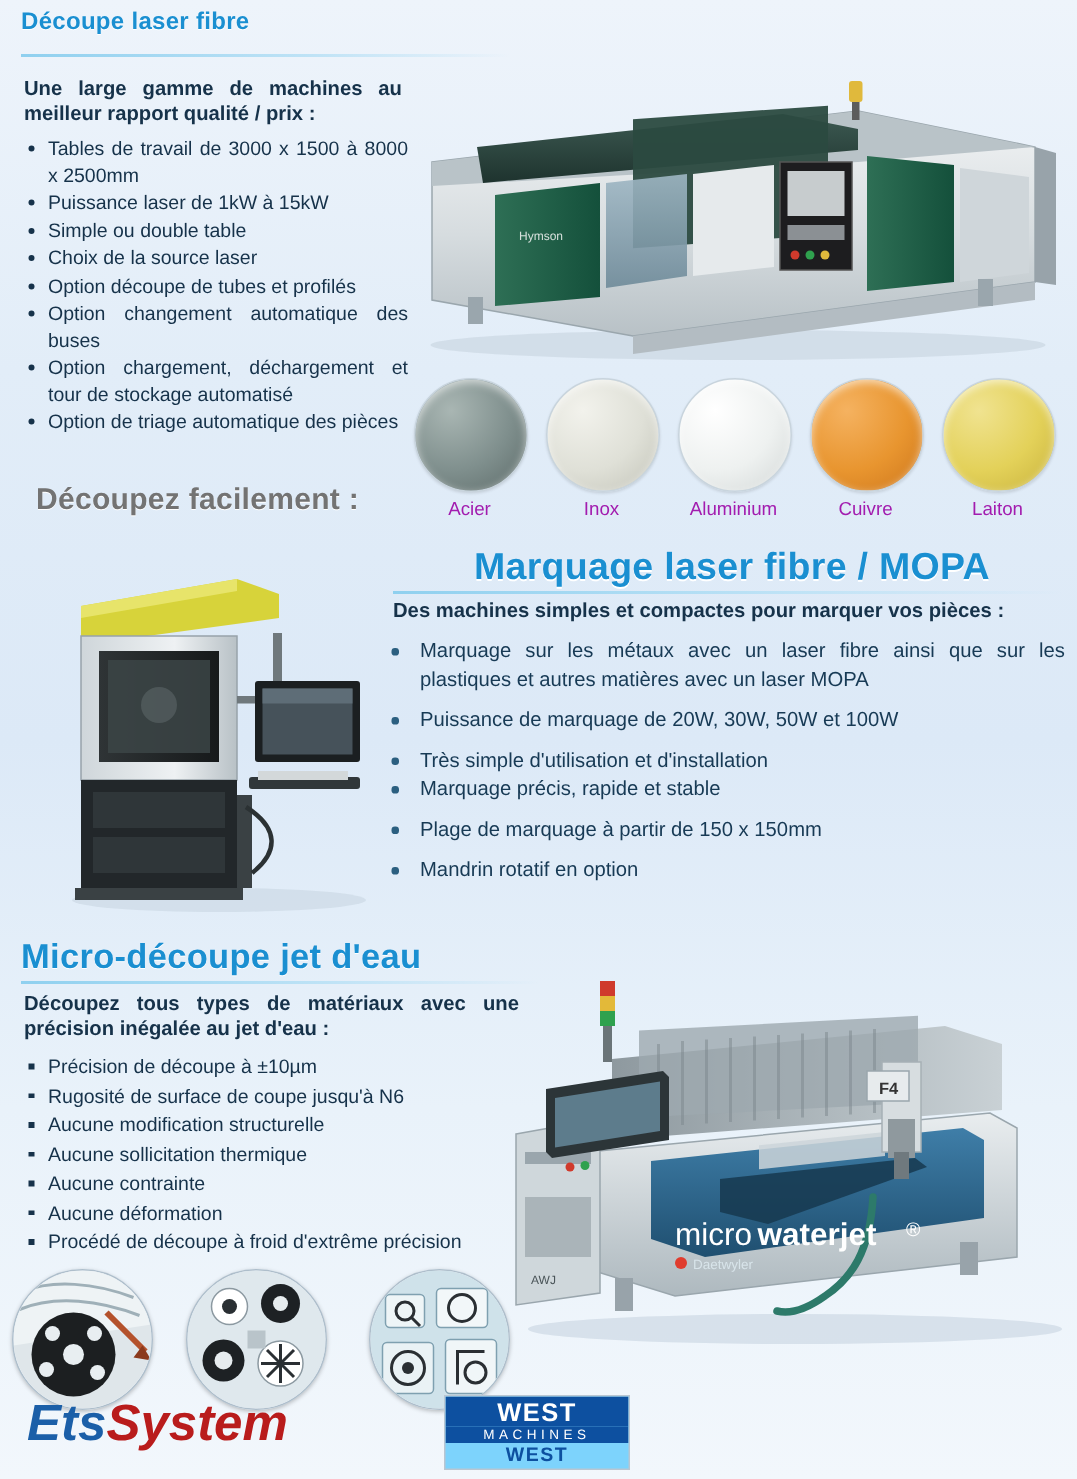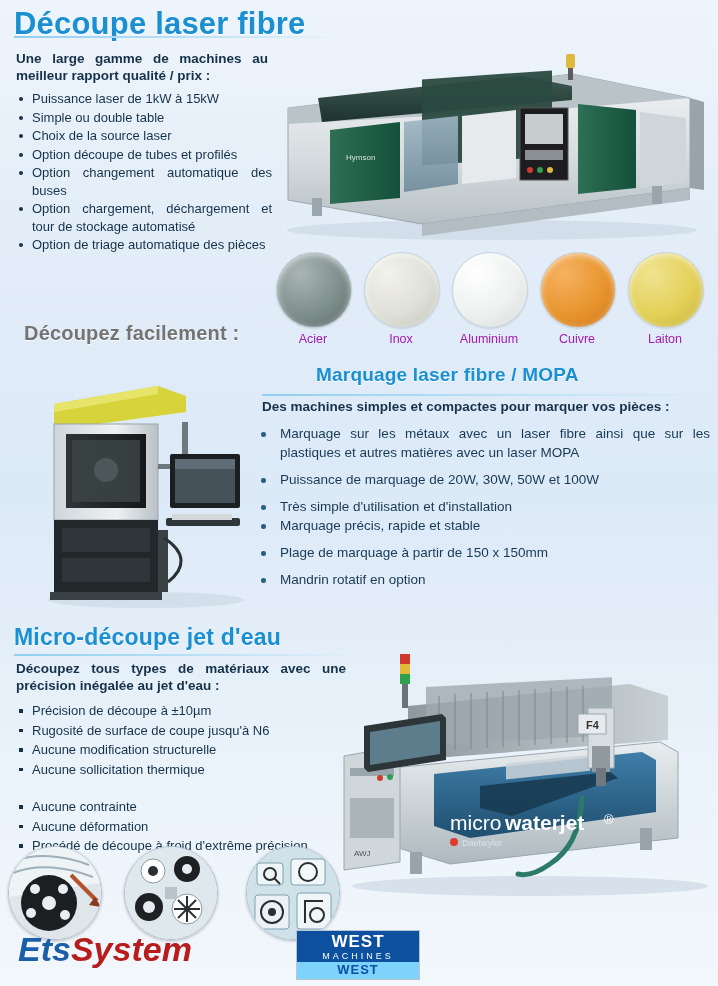--- a/index.html
+++ b/index.html
@@ -190,26 +190,27 @@
     letter-spacing: 1px;
     line-height: 15px;
   }
   svg { display:block; }
 </style>
 </head>
 <body>
 
 <div class="page">
 
-  <div class="sec-title title-blue" style="left:14px; top:6px; font-size:31px;">Découpe laser fibre</div>
+  <div class="sec-title title-blue" style="left:14px; top:6px; font-size:16px;">Découpe laser fibre</div>
   <div class="rule" style="left:14px; top:36px; width:326px;"></div>
 
   <div class="lead" style="left:16px; top:50px; width:252px;">Une large gamme de machines au meilleur rapport qualité / prix :</div>
 
   <ul class="bullets" style="left:16px; top:90px; width:256px;">
+    <li>Tables de travail de 3000 x 1500 à 8000 x 2500mm</li>
     <li>Puissance laser de 1kW à 15kW</li>
     <li>Simple ou double table</li>
     <li>Choix de la source laser</li>
     <li>Option découpe de tubes et profilés</li>
     <li>Option changement automatique des buses</li>
     <li>Option chargement, déchargement et tour de stockage automatisé</li>
     <li>Option de triage automatique des pièces</li>
   </ul>
 
   <div class="machine1">
@@ -287,21 +288,21 @@
          background-image:radial-gradient(circle at 32% 28%, #f5b260 0%, #e8952f 55%, #cd761c 100%);"></div>
     <div class="swatch-label" style="left:256px;">Cuivre</div>
 
     <div class="swatch" style="left:352px; top:0px;
          background-image:radial-gradient(circle at 32% 28%, #f0e390 0%, #e3d159 55%, #c8b23c 100%);"></div>
     <div class="swatch-label" style="left:344px;">Laiton</div>
   </div>
 
   <div class="sec-title title-dark" style="left:24px; top:322px; font-size:20px;">Découpez facilement :</div>
 
-  <div class="sec-title title-blue" style="left:316px; top:364px; font-size:19px;text-align:center;">Marquage laser fibre / MOPA</div>
+  <div class="sec-title title-blue" style="left:316px; top:364px; font-size:25px;text-align:center;">Marquage laser fibre / MOPA</div>
   <div class="rule" style="left:262px; top:394px; width:446px;"></div>
 
   <div class="lead" style="left:262px; top:398px; width:446px;">Des machines simples et compactes pour marquer vos pièces :</div>
 
   <ul class="bullets blue" style="left:258px; top:424px; width:452px;">
     <li style="padding-left:22px; margin-bottom:8px;">Marquage sur les métaux avec un laser fibre ainsi que sur les plastiques et autres matières avec un laser MOPA</li>
     <li style="padding-left:22px; margin-bottom:8px;">Puissance de marquage de 20W, 30W, 50W et 100W</li>
     <li style="padding-left:22px; margin-bottom:0;">Très simple d'utilisation et d'installation</li>
     <li style="padding-left:22px; margin-bottom:8px;">Marquage précis, rapide et stable</li>
     <li style="padding-left:22px; margin-bottom:8px;">Plage de marquage à partir de 150 x 150mm</li>
@@ -355,21 +356,21 @@
 
   <div class="sec-title title-blue" style="left:14px; top:624px; font-size:23px;">Micro-découpe jet d'eau</div>
   <div class="rule" style="left:14px; top:654px; width:346px;"></div>
 
   <div class="lead" style="left:16px; top:660px; width:330px;">Découpez tous types de matériaux avec une précision inégalée au jet d'eau :</div>
 
   <ul class="bullets sq" style="left:16px; top:702px; width:342px;">
     <li style="margin-bottom:2px;">Précision de découpe à ±10µm</li>
     <li style="margin-bottom:2px;">Rugosité de surface de coupe jusqu'à N6</li>
     <li style="margin-bottom:2px;">Aucune modification structurelle</li>
-    <li style="margin-bottom:20px;">Aucune sollicitation thermique</li>
+    <li style="margin-bottom:2px;">Aucune sollicitation thermique</li>
     <li style="margin-bottom:2px;">Aucune contrainte</li>
     <li style="margin-bottom:2px;">Aucune déformation</li>
     <li style="margin-bottom:2px;">Procédé de découpe à froid d'extrême précision</li>
   </ul>
 
   <div class="machine3">
     <svg width="382" height="250" viewBox="0 0 382 250">
       <defs>
         <linearGradient id="g3body" x1="0" y1="0" x2="0" y2="1">
           <stop offset="0%" stop-color="#e9edef"></stop>

